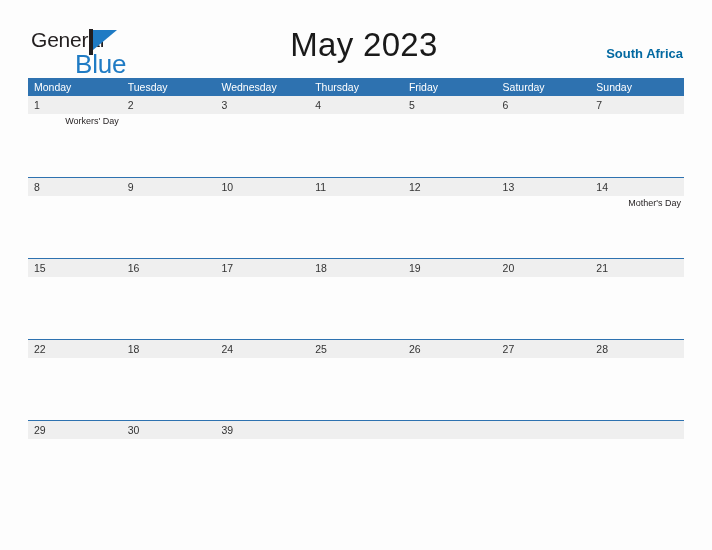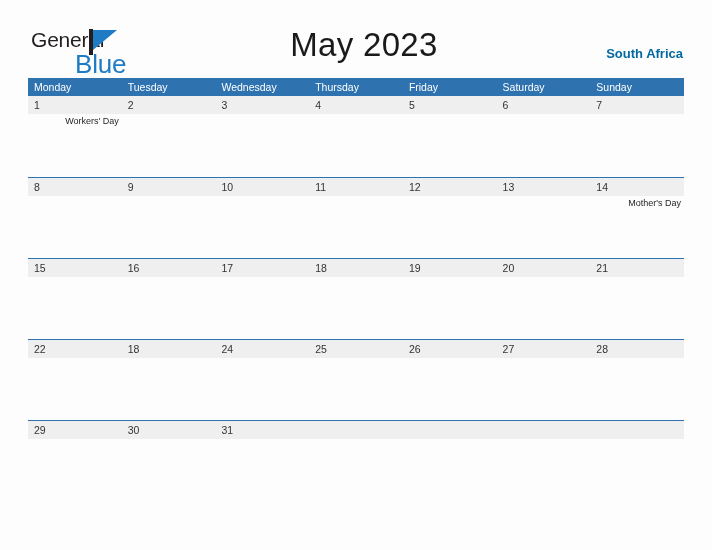--- a/index.html
+++ b/index.html
@@ -339,21 +339,21 @@
         <div class="week-row">
           <div class="band"></div>
           <div class="days">
             <div class="day-cell">
               <div class="day-number">29</div>
             </div>
             <div class="day-cell">
               <div class="day-number">30</div>
             </div>
             <div class="day-cell">
-              <div class="day-number">31</div>
+              <div class="day-number">39</div>
             </div>
             <div class="day-cell empty"></div>
             <div class="day-cell empty"></div>
             <div class="day-cell empty"></div>
             <div class="day-cell empty"></div>
           </div>
         </div>
       </div>
 
   </div>

